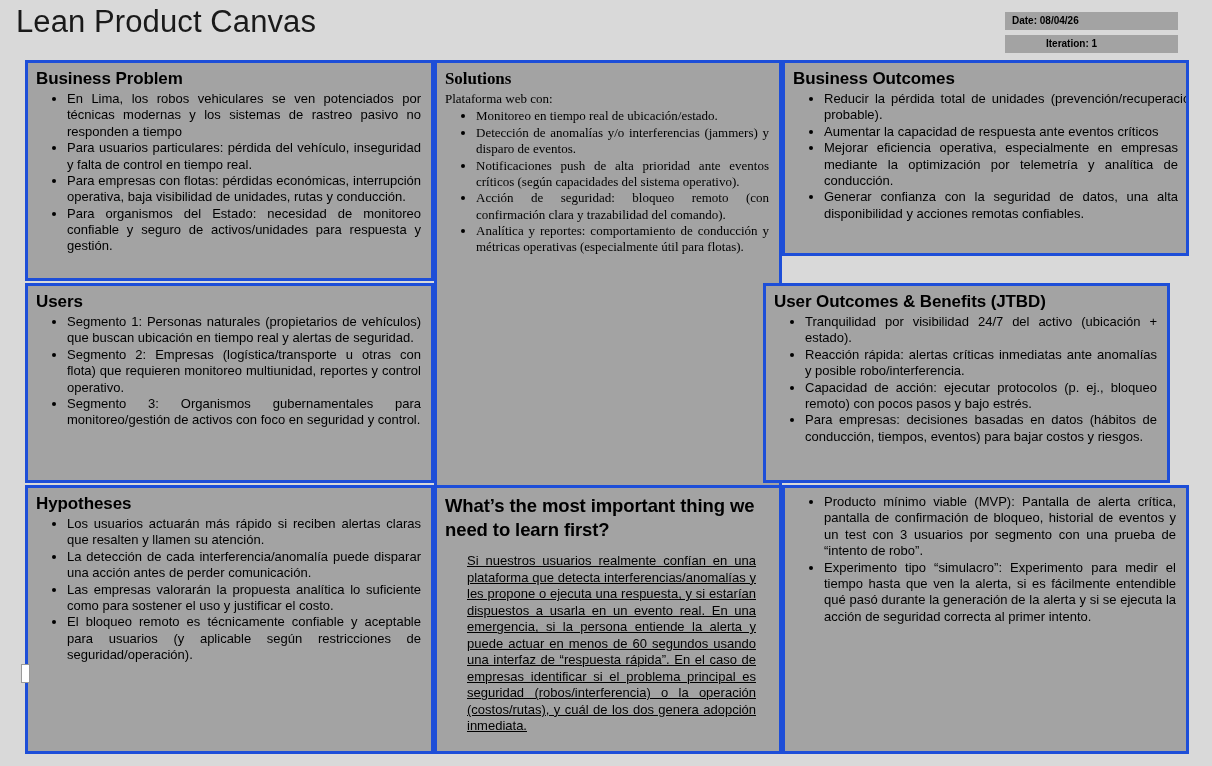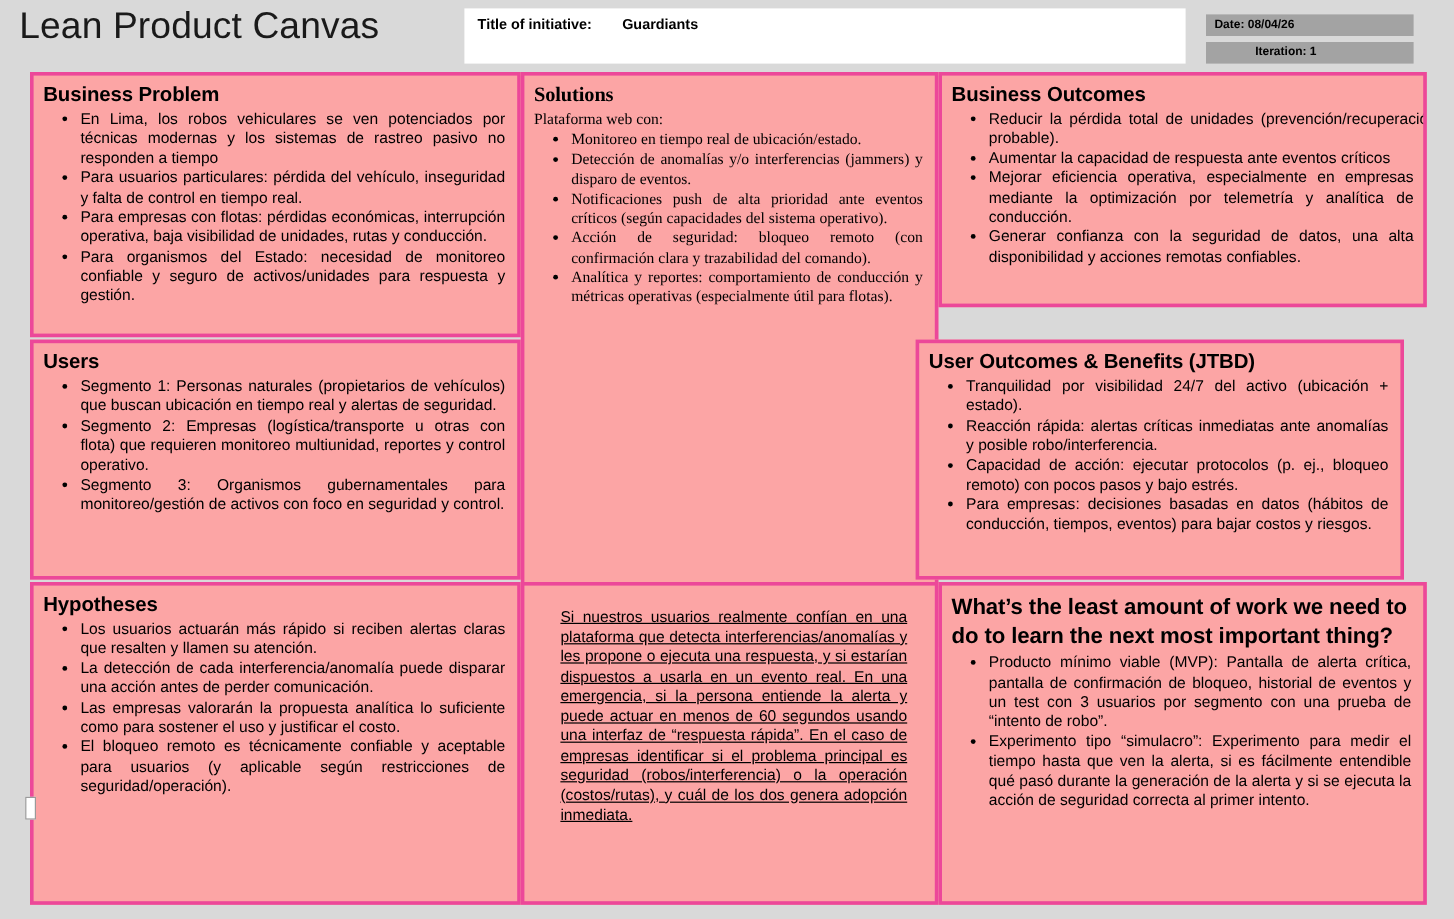--- a/index.html
+++ b/index.html
@@ -73,22 +73,22 @@
   
   #grid {
     position: absolute;
     left: 25px;
     top: 60px;
     width: 1164px;
     height: 694px;
   }
   .panel {
     position: absolute;
-    background: #fca5a5;
-    border: 3px solid #ec4899;
+    background: #a3a3a3;
+    border: 3px solid #1d4ed8;
     box-sizing: border-box;
     overflow: hidden;
   }
   .panel-pad {
     padding: 6px 8px 6px 8px;
     height: 100%;
     box-sizing: border-box;
   }
   .panel h2 {
     margin: 0 0 2px 0;
@@ -161,26 +161,20 @@
     box-sizing: border-box;
   }
 </style>
 </head>
 <body>
 
 <div id="header">
 
   <div id="canvas-title">Lean Product Canvas</div>
 
-  <div id="initiative-box">
-    <div id="initiative-inner">
-      <span>Title of initiative:</span>
-      <span id="initiative-value">Guardiants</span>
-    </div>
-  </div>
 
   <div id="date-box">Date: 08/04/26</div>
 
   <div id="iteration-box">Iteration: 1</div>
 </div>
 
 <div id="grid">
 
   <section class="panel" id="p-business-problem">
     <div class="panel-pad">
@@ -226,20 +220,21 @@
         <li>Detección de anomalías y/o interferencias (jammers) y disparo de eventos.</li>
         <li>Notificaciones push de alta prioridad ante eventos críticos (según capacidades del sistema operativo).</li>
         <li>Acción de seguridad: bloqueo remoto (con confirmación clara y trazabilidad del comando).</li>
         <li>Analítica y reportes: comportamiento de conducción y métricas operativas (especialmente útil para flotas).</li>
       </ul>
     </div>
   </section>
 
   <section class="panel" id="p-learn-first">
     <div class="panel-pad">
+      <h2 class="big">What’s the most important thing we need to learn first?</h2>
       <p class="para">Si nuestros usuarios realmente confían en una plataforma que detecta interferencias/anomalías y les propone o ejecuta una respuesta, y si estarían dispuestos a usarla en un evento real. En una emergencia, si la persona entiende la alerta y puede actuar en menos de 60 segundos usando una interfaz de “respuesta rápida”. En el caso de empresas identificar si el problema principal es seguridad (robos/interferencia) o la operación (costos/rutas), y cuál de los dos genera adopción inmediata.</p>
     </div>
   </section>
 
   <section class="panel" id="p-business-outcomes">
     <div class="panel-pad">
       <h2>Business Outcomes</h2>
       <ul class="items gap-top nojust">
         <li class="wide-first">Reducir la pérdida total de unidades (prevención/recuperación más probable).</li>
         <li>Aumentar la capacidad de respuesta ante eventos críticos</li>
@@ -256,21 +251,20 @@
         <li>Tranquilidad por visibilidad 24/7 del activo (ubicación + estado).</li>
         <li>Reacción rápida: alertas críticas inmediatas ante anomalías y posible robo/interferencia.</li>
         <li>Capacidad de acción: ejecutar protocolos (p. ej., bloqueo remoto) con pocos pasos y bajo estrés.</li>
         <li>Para empresas: decisiones basadas en datos (hábitos de conducción, tiempos, eventos) para bajar costos y riesgos.</li>
       </ul>
     </div>
   </section>
 
   <section class="panel" id="p-least-work">
     <div class="panel-pad">
-      <h2 class="big">What’s the least amount of work we need to do to learn the next most important thing?</h2>
       <ul class="items">
         <li>Producto mínimo viable (MVP): Pantalla de alerta crítica, pantalla de confirmación de bloqueo, historial de eventos y un test con 3 usuarios por segmento con una prueba de “intento de robo”.</li>
         <li>Experimento tipo “simulacro”: Experimento para medir el tiempo hasta que ven la alerta, si es fácilmente entendible qué pasó durante la generación de la alerta y si se ejecuta la acción de seguridad correcta al primer intento.</li>
       </ul>
     </div>
   </section>
 
 </div>
 
 <div id="left-handle"></div>

